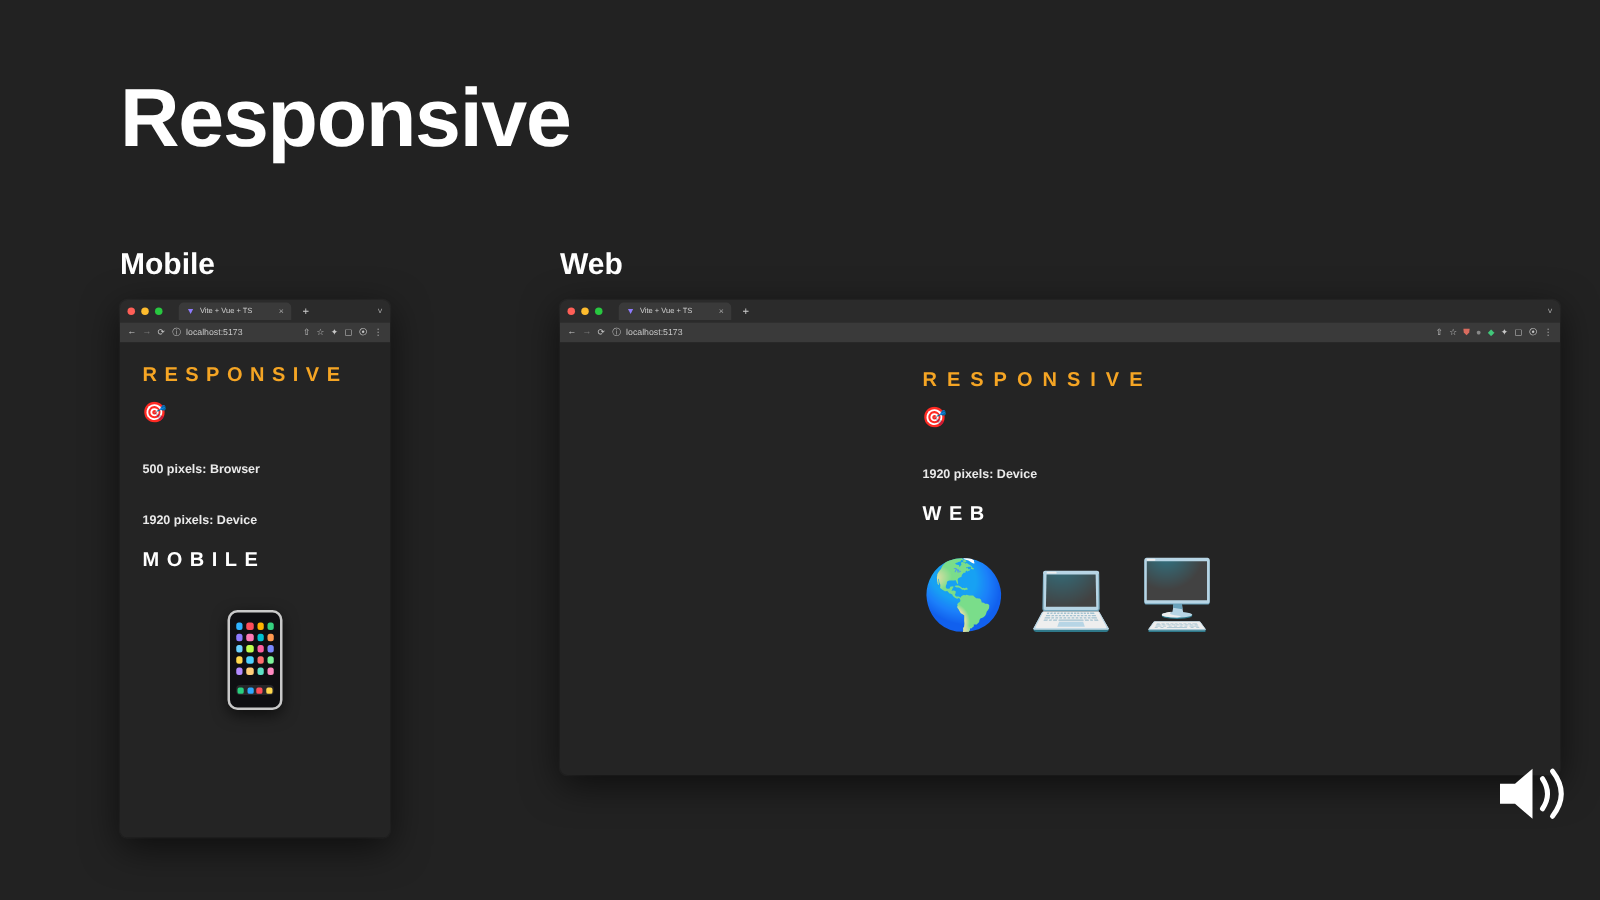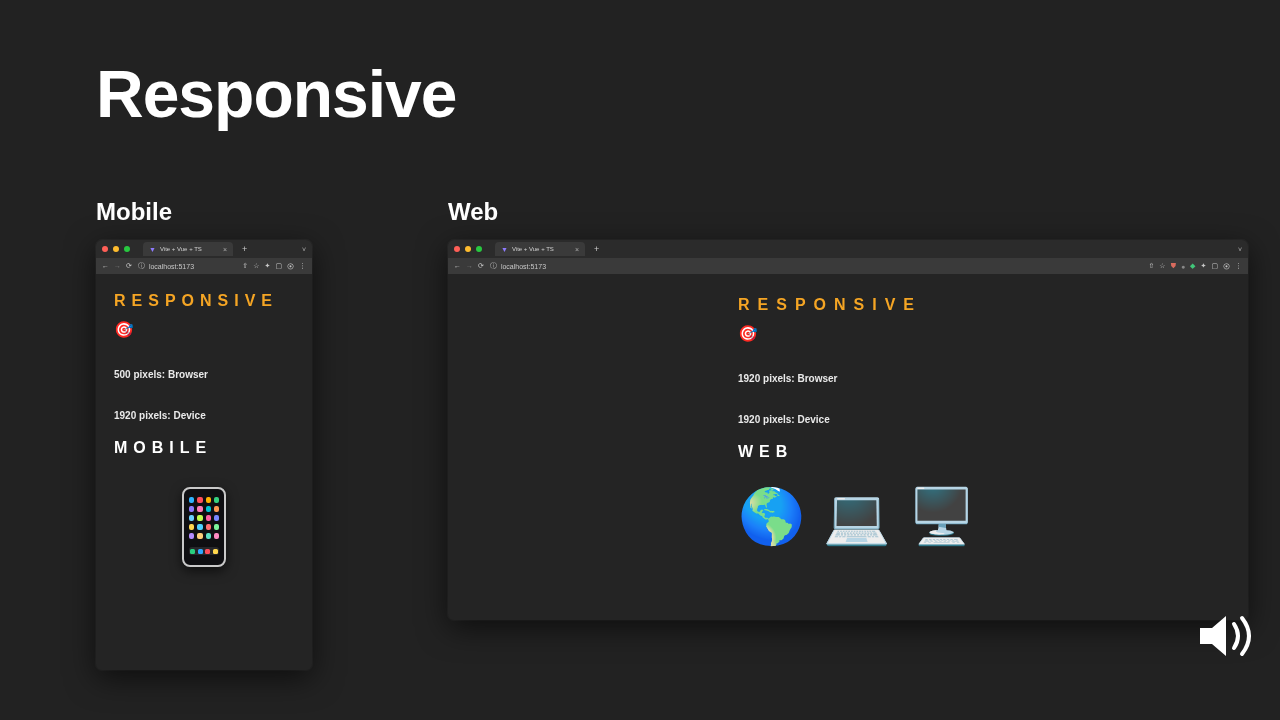--- a/index.html
+++ b/index.html
@@ -181,21 +181,20 @@
         <span>✦</span>
         <span>▢</span>
         <span>⦿</span>
         <span>⋮</span>
       </div>
     </div>
 
     <div class="viewport web">
       <div class="h-resp">RESPONSIVE</div>
       <div class="target">🎯</div>
-      <div class="line">1920 pixels: Browser</div>
       <div class="line">1920 pixels: Device</div>
       <div class="mode">WEB</div>
       <div class="webicons">
         <span>🌎</span>
         <span>💻</span>
         <span>🖥️</span>
       </div>
     </div>
   </div>
 

